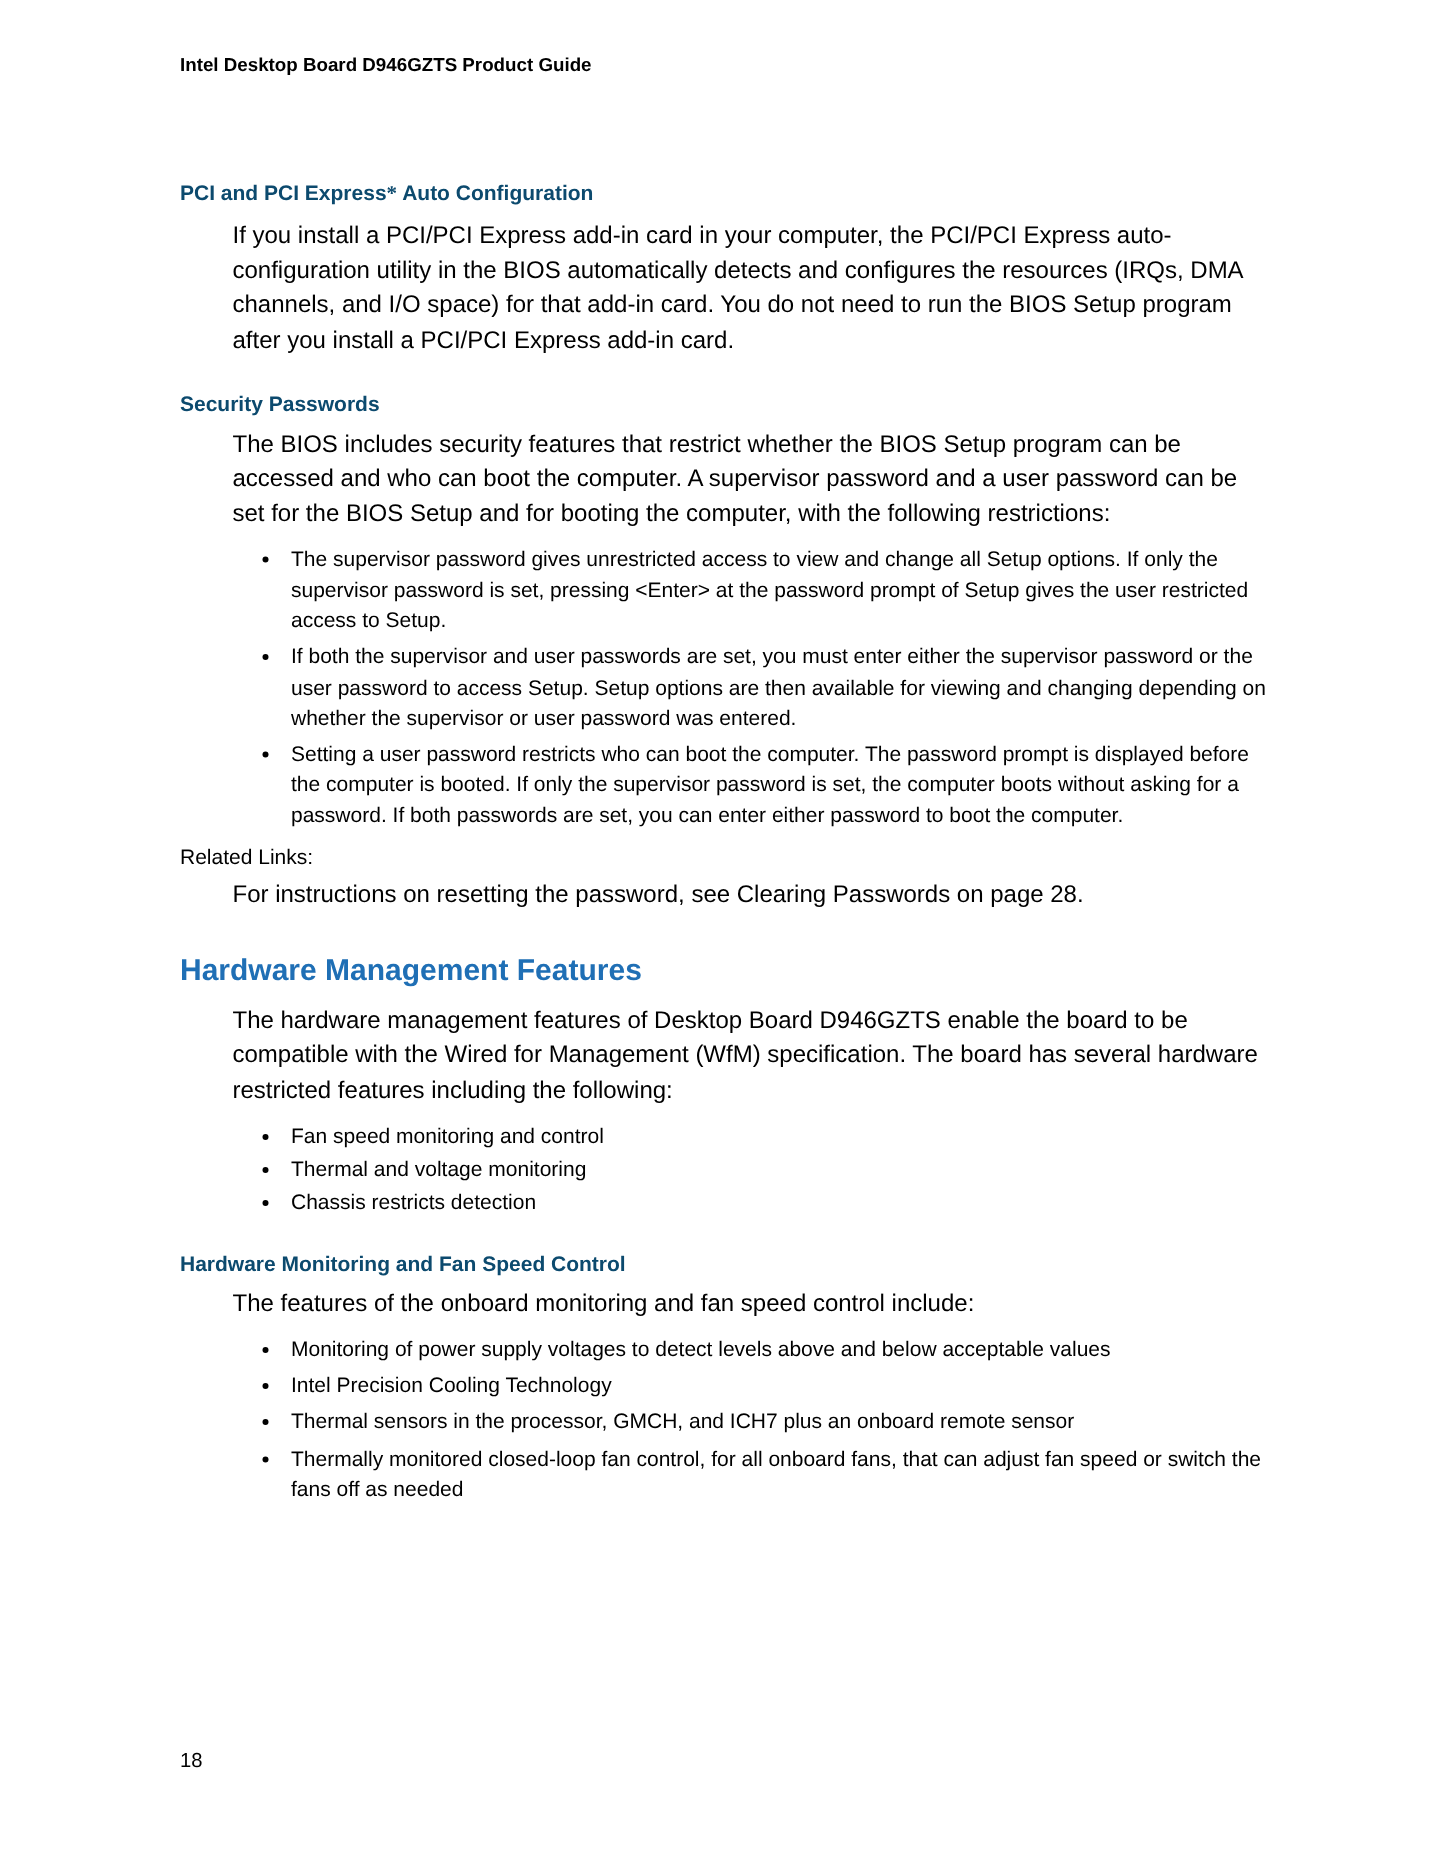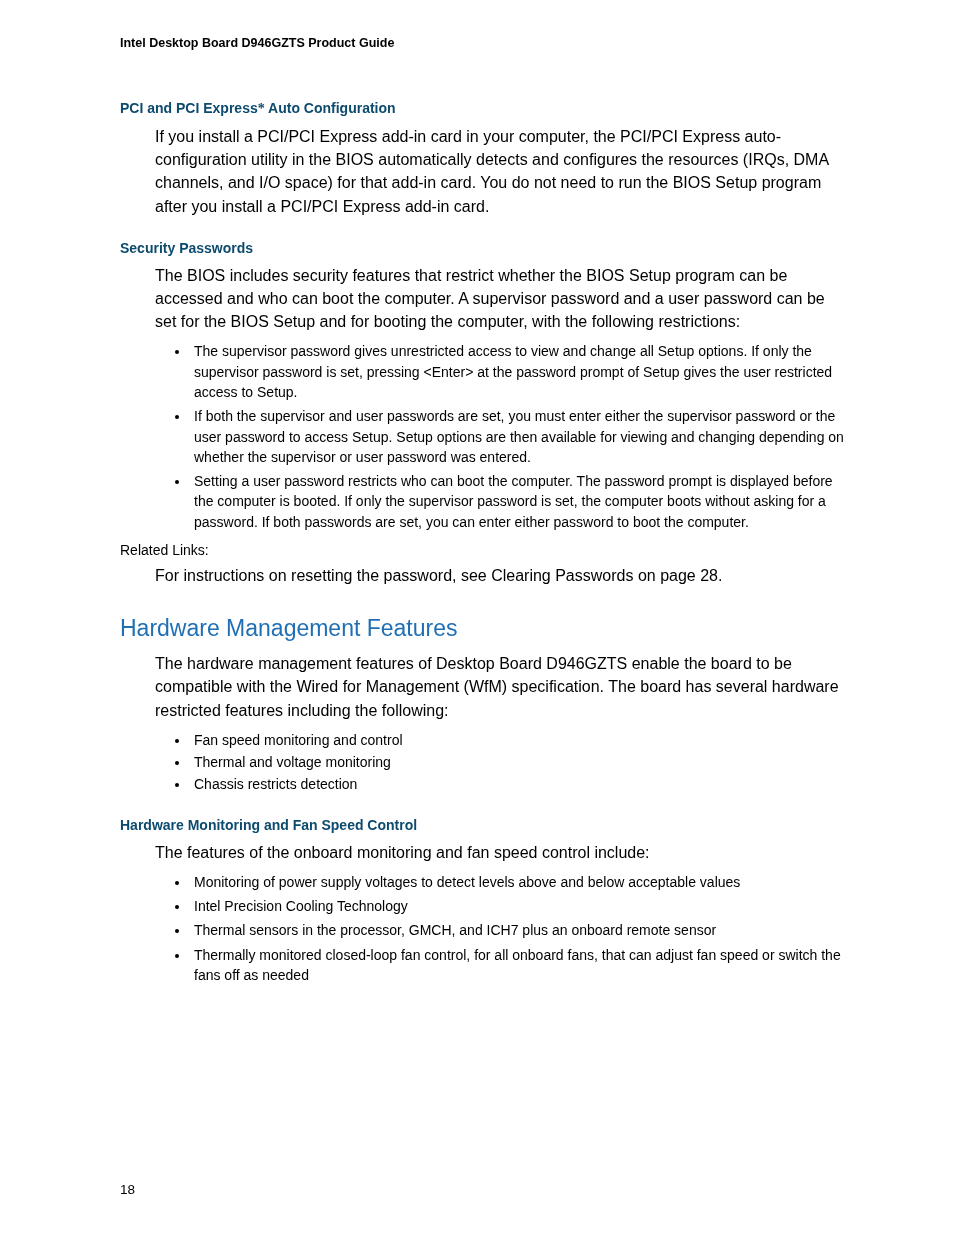--- a/index.html
+++ b/index.html
@@ -10,26 +10,26 @@
     color: #000;
     width: 954px;
     height: 1235px;
     position: relative;
     box-sizing: border-box;
     padding: 36px 110px 40px 120px;
   }
   .header {
     font-weight: bold;
     font-size: 12.5px;
-    margin-bottom: 50px;
+    margin-bottom: 70px;
   }
   h1.major {
     color: #1f6fb5;
-    font-size: 23px;
-    font-weight: normal;
+    font-size: 20px;
+    font-weight: bold;
     margin: 28px 0 10px 0;
   }
   h2.section {
     color: #0c4a6e;
     font-size: 14px;
     font-weight: bold;
     margin: 22px 0 8px 0;
   }
   p.body, .body {
     font-size: 16px;
@@ -48,21 +48,21 @@
     padding-left: 4px;
   }
   ul.tight li { margin-bottom: 2px; }
   .related-label {
     font-weight: normal;
     font-size: 14px;
     margin: 10px 0 6px 0;
   }
   .page-number {
     position: absolute;
-    bottom: 38px;
+    bottom: 54px;
     left: 120px;
     font-size: 13.5px;
   }
   .asterisk { font-family: "Times New Roman", serif; }
 </style>
 </head>
 <body>
 
 <div class="header">Intel Desktop Board D946GZTS Product Guide</div>
 

